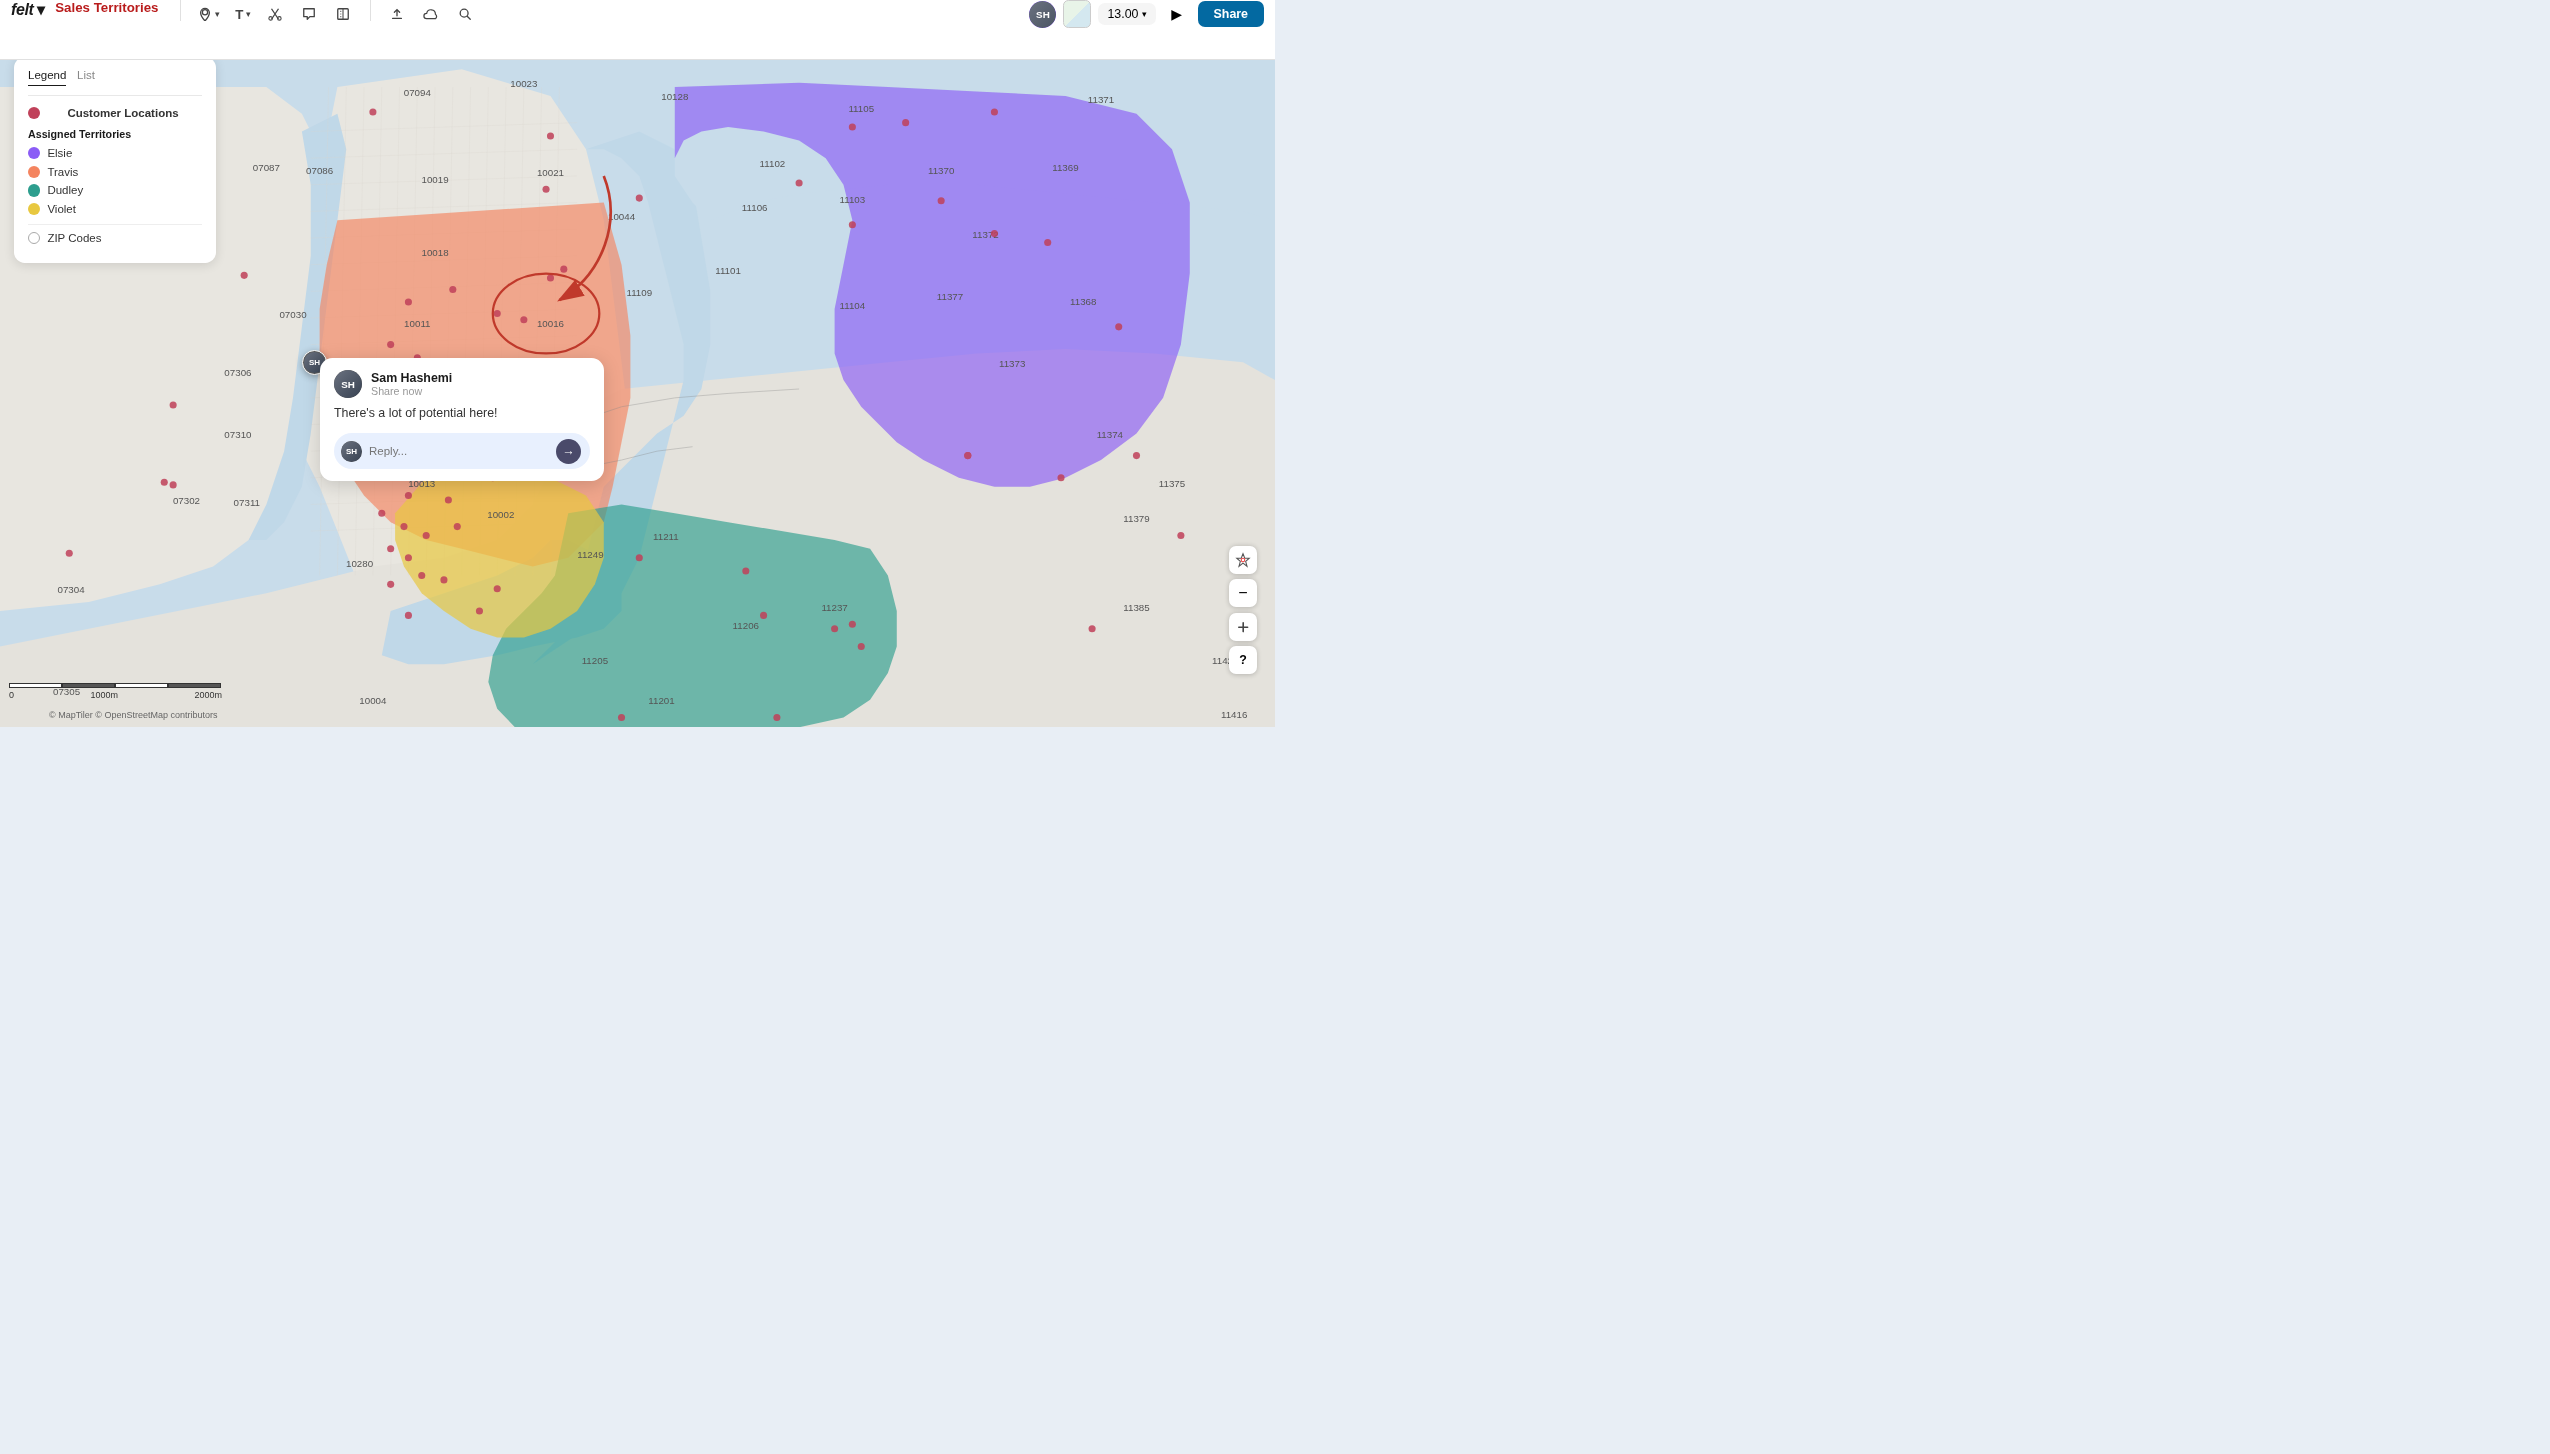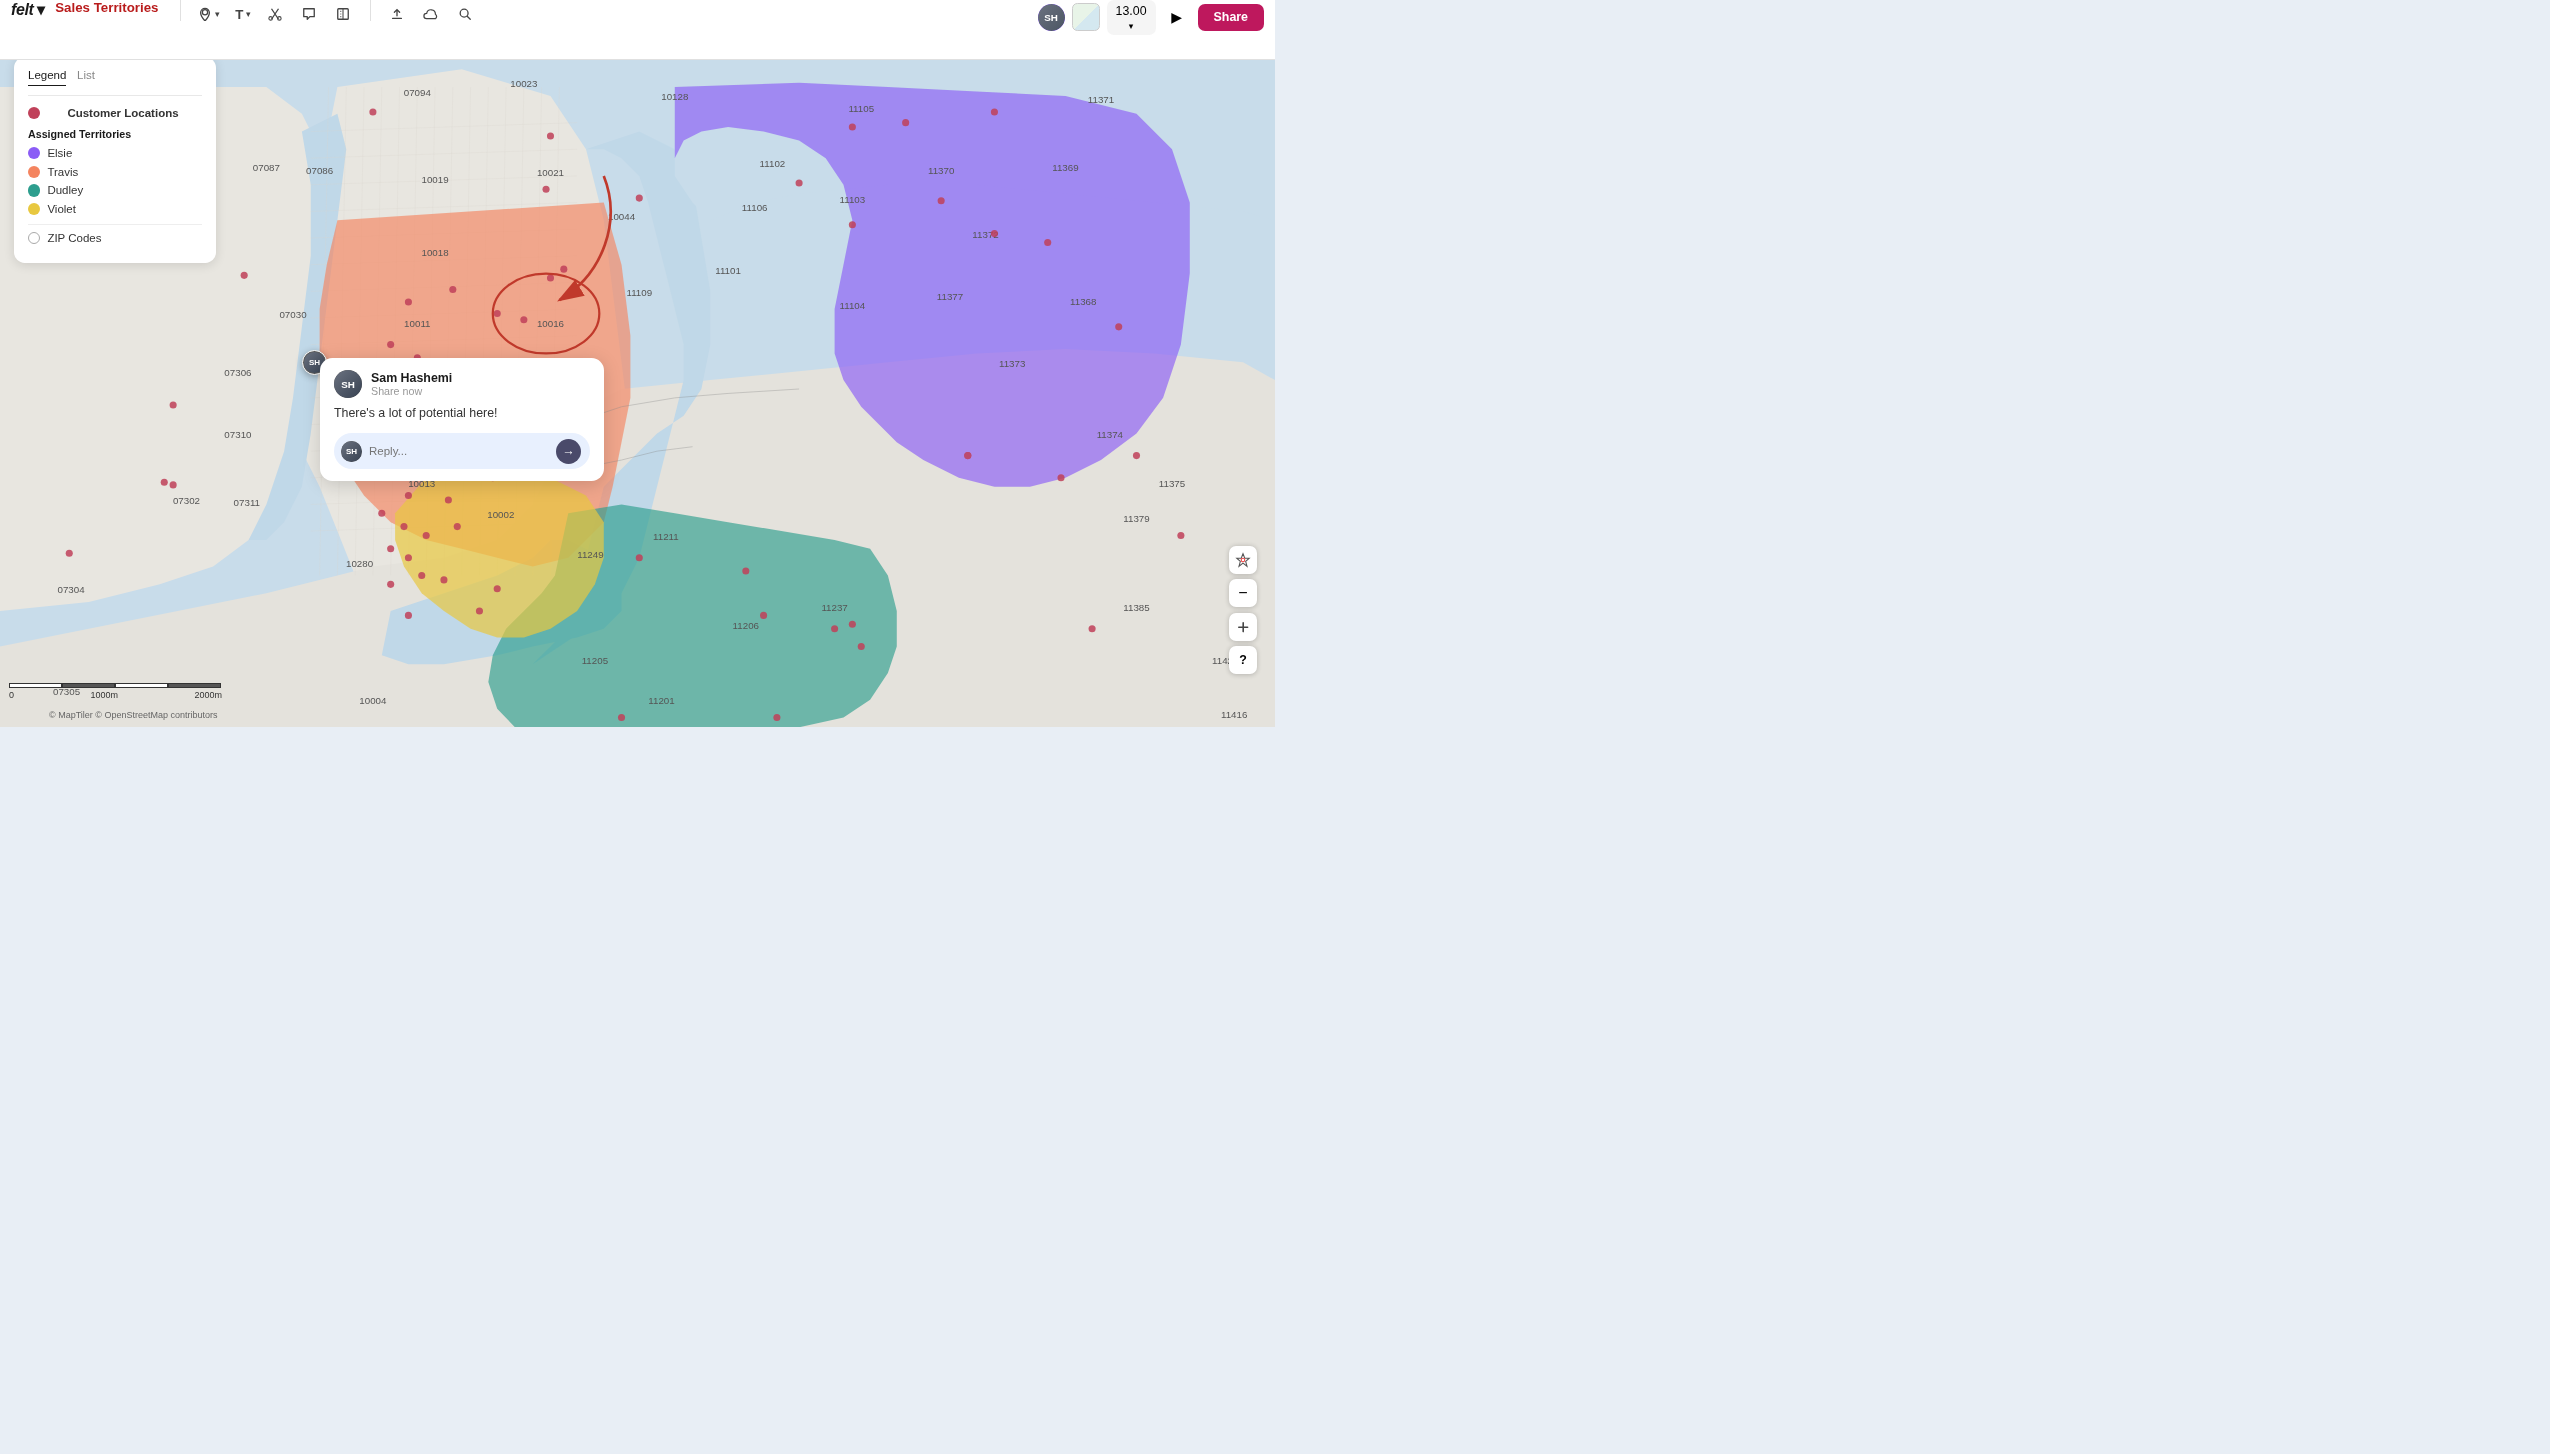--- a/index.html
+++ b/index.html
@@ -20,29 +20,29 @@
     .toolbar-group { display: flex; align-items: center; gap: 1.8px; }
     .tb-btn {
       width: 32px; height: 28px; border: none; background: transparent; cursor: pointer;
       border-radius: 5.3px; display: flex; align-items: center; justify-content: center;
       font-size: 14px; color: #444; transition: background 0.15s;
     }
     .tb-btn.with-caret { width: auto; padding: 0 7px; gap: 2.7px; font-size: 12.4px; }
     .tb-right { margin-left: auto; display: flex; align-items: center; gap: 7px; }
     .zoom-control {
       display: flex; align-items: center; gap: 3.6px; background: #f5f5f5;
-      border-radius: 7px; padding: 3.6px 9px; font-size: 12.4px; font-weight: 500; cursor: pointer; flex-direction: column;
+      border-radius: 7px; padding: 3.6px 9px; font-size: 12.4px; font-weight: 500; cursor: pointer;
     }
     .avatar { width: 27px; height: 27px; border-radius: 50%; background: #8b5cf6; overflow: hidden; display: flex; align-items: center; justify-content: center; }
     .map-style-btn {
       width: 28px; height: 28px; border-radius: 5.3px; border: 1.8px solid #ccc;
       background: linear-gradient(135deg, #e8f4e8 50%, #d4e8f0 50%); cursor: pointer;
     }
     .share-btn {
-      background: #be185d; color: #fff; border: none; border-radius: 7px;
+      background: #0369a1; color: #fff; border: none; border-radius: 7px;
       padding: 6.2px 16px; font-size: 12.4px; font-weight: 600; cursor: pointer;
     }
     .play-btn {
       width: 28px; height: 28px; border: none; background: transparent; cursor: pointer;
       border-radius: 5.3px; display: flex; align-items: center; justify-content: center; font-size: 14px;
     }
 
     
     #map {
       position: absolute; top: 43px; left: 0; right: 0; bottom: 0;

